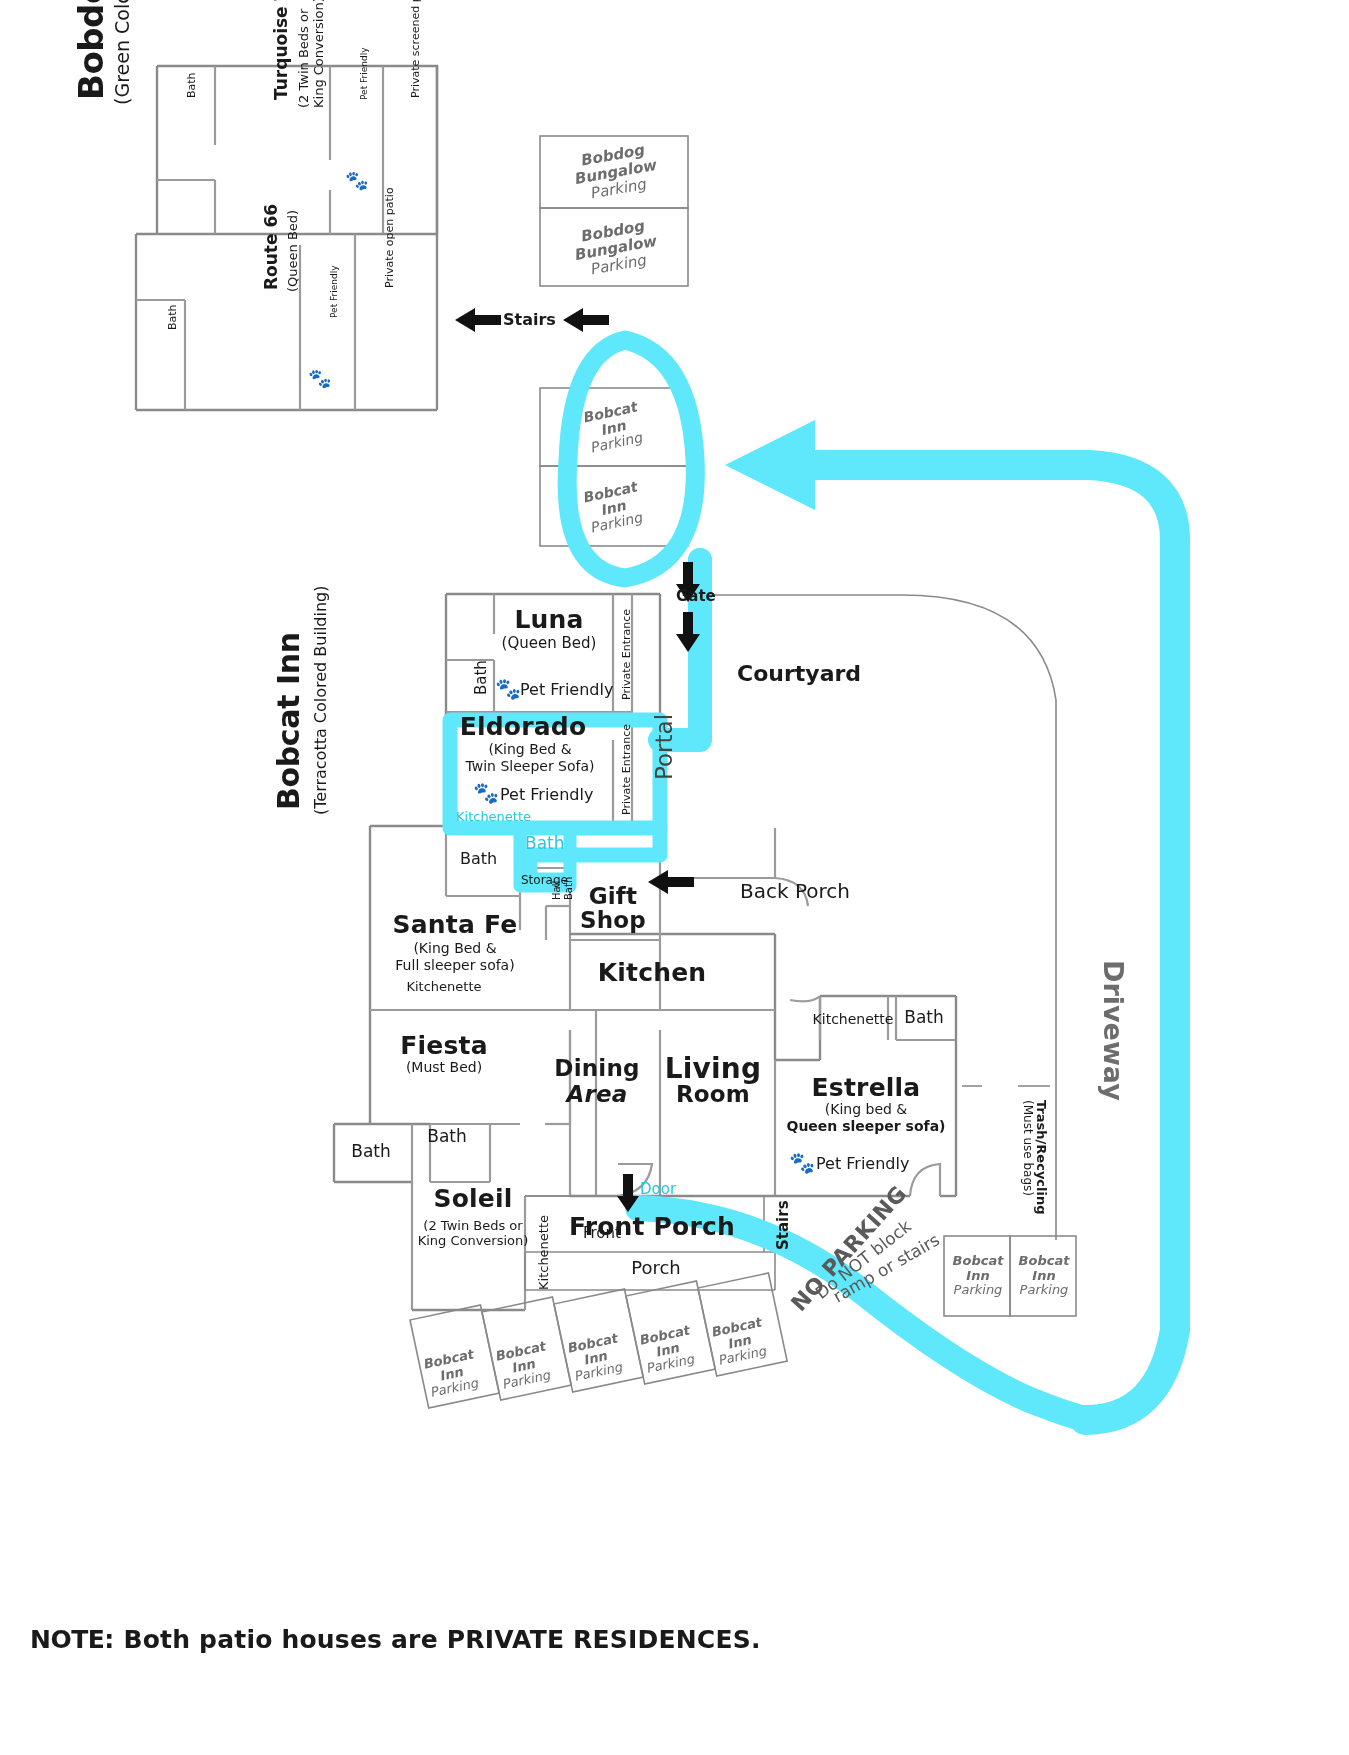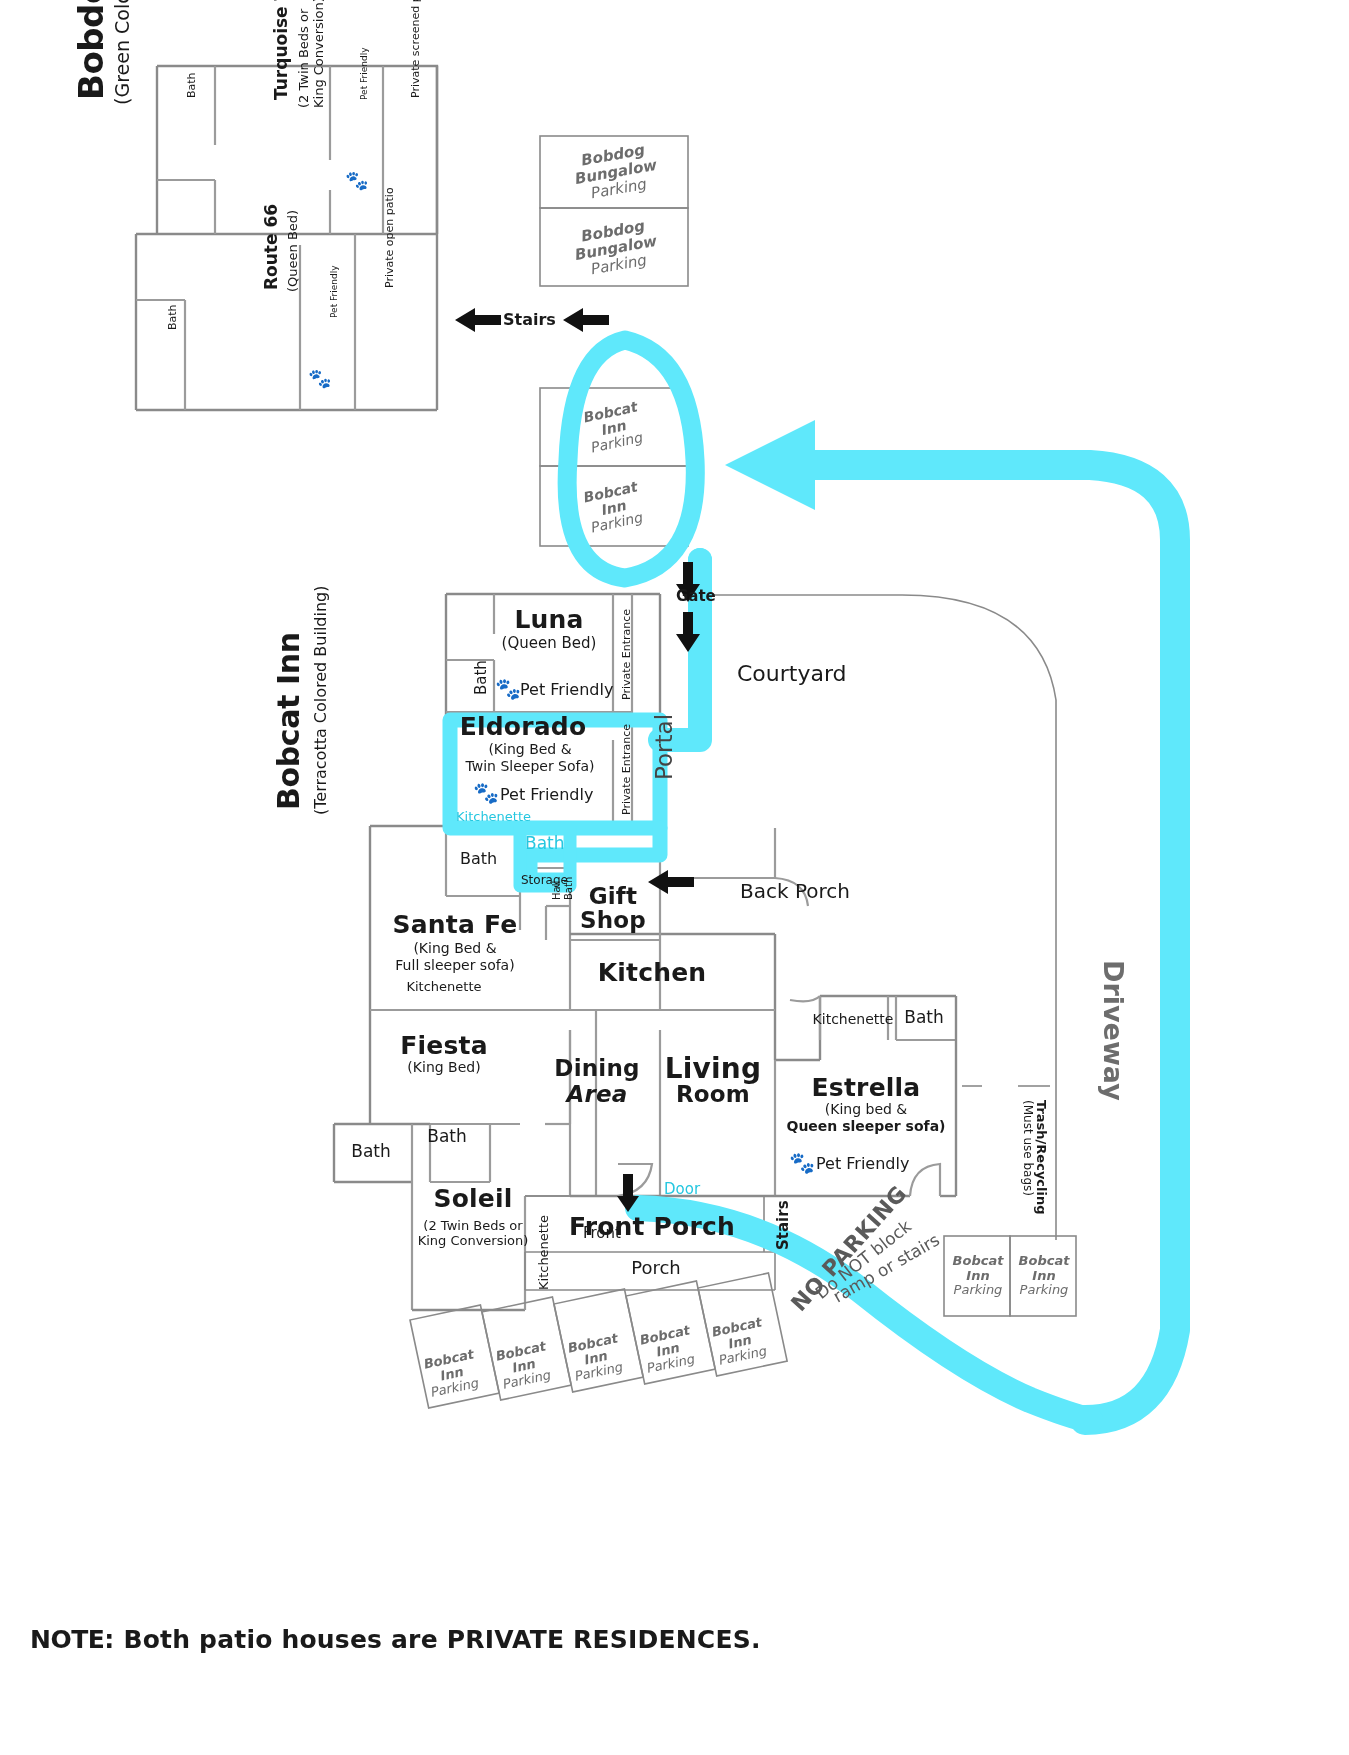--- a/index.html
+++ b/index.html
@@ -269,21 +269,21 @@
 
   <div class="lbl ctr room-name" style="left:549px;top:620px;font-size:25px;">Luna</div>
   <div class="lbl ctr sub" style="left:549px;top:643px;font-size:15px;">(Queen Bed)</div>
   <div class="lbl" style="left:495px;top:678px;font-size:21px;">🐾</div>
   <div class="lbl" style="left:520px;top:681px;font-size:16px;">Pet Friendly</div>
   <div class="lbl" style="left:473px;top:695px;transform:rotate(-90deg);transform-origin:left top;font-size:15px;">Bath</div>
   <div class="lbl" style="left:621px;top:700px;transform:rotate(-90deg);transform-origin:left top;font-size:11px;">Private Entrance</div>
 
   <div class="lbl" style="left:652px;top:780px;transform:rotate(-90deg);transform-origin:left top;font-size:23px;color:#444;">Portal</div>
 
-  <div class="lbl" style="left:737px;top:662px;font-size:22px;">Courtyard</div>
+  <div class="lbl" style="left:737px;top:662px;font-size:22px;font-weight:bold;">Courtyard</div>
 
   <div class="lbl ctr room-name" style="left:523px;top:727px;font-size:25px;">Eldorado</div>
   <div class="lbl ctr sub" style="left:530px;top:750px;font-size:14px;">(King Bed &amp;</div>
   <div class="lbl ctr sub" style="left:530px;top:767px;font-size:14px;">Twin Sleeper Sofa)</div>
   <div class="lbl" style="left:473px;top:782px;font-size:21px;">🐾</div>
   <div class="lbl" style="left:500px;top:786px;font-size:16px;">Pet Friendly</div>
   <div class="lbl cyan" style="left:456px;top:810px;font-size:13px;">Kitchenette</div>
   <div class="lbl cyan" style="left:525px;top:834px;font-size:17px;">Bath</div>
   <div class="lbl" style="left:621px;top:815px;transform:rotate(-90deg);transform-origin:left top;font-size:11px;">Private Entrance</div>
 
@@ -301,21 +301,21 @@
   <div class="lbl ctr sub" style="left:455px;top:949px;font-size:14px;">(King Bed &amp;</div>
   <div class="lbl ctr sub" style="left:455px;top:966px;font-size:14px;">Full sleeper sofa)</div>
   <div class="lbl ctr" style="left:444px;top:987px;font-size:13px;">Kitchenette</div>
 
   <div class="lbl ctr room-name" style="left:652px;top:973px;font-size:25px;">Kitchen</div>
 
   <div class="lbl ctr" style="left:853px;top:1020px;font-size:14px;">Kitchenette</div>
   <div class="lbl ctr" style="left:924px;top:1018px;font-size:17px;">Bath</div>
 
   <div class="lbl ctr room-name" style="left:444px;top:1046px;font-size:25px;">Fiesta</div>
-  <div class="lbl ctr sub" style="left:444px;top:1068px;font-size:14px;">(King Bed)</div>
+  <div class="lbl ctr sub" style="left:444px;top:1068px;font-size:14px;">(Must Bed)</div>
 
   <div class="lbl ctr room-name" style="left:597px;top:1069px;font-size:23px;">Dining</div>
   <div class="lbl ctr room-name" style="left:597px;top:1095px;font-size:23px;font-style:italic;">Area</div>
   <div class="lbl ctr room-name" style="left:713px;top:1069px;font-size:28px;">Living</div>
   <div class="lbl ctr room-name" style="left:713px;top:1095px;font-size:23px;">Room</div>
 
   <div class="lbl ctr room-name" style="left:866px;top:1088px;font-size:25px;">Estrella</div>
   <div class="lbl ctr sub" style="left:866px;top:1110px;font-size:14px;">(King bed &amp;</div>
   <div class="lbl ctr sub" style="left:866px;top:1127px;font-size:14px;font-weight:bold;">Queen sleeper sofa)</div>
   <div class="lbl" style="left:789px;top:1152px;font-size:21px;">🐾</div>
@@ -330,21 +330,21 @@
 
   <div class="lbl ctr" style="left:371px;top:1152px;font-size:17px;">Bath</div>
   <div class="lbl ctr" style="left:447px;top:1137px;font-size:17px;">Bath</div>
 
   <div class="lbl ctr room-name" style="left:473px;top:1199px;font-size:25px;">Soleil</div>
   <div class="lbl ctr sub" style="left:473px;top:1226px;font-size:13px;">(2 Twin Beds or</div>
   <div class="lbl ctr sub" style="left:473px;top:1241px;font-size:13px;">King Conversion)</div>
   <div class="lbl" style="left:537px;top:1290px;transform:rotate(-90deg);transform-origin:left top;font-size:13px;">Kitchenette</div>
 
   <div class="lbl" style="left:583px;top:1181px;font-size:15px;margin-top:44px;">Front</div>
-  <div class="lbl cyan" style="left:664px;top:1181px;font-size:15px;text-align:center;">Door</div>
+  <div class="lbl cyan" style="left:640px;top:1181px;font-size:15px;text-align:center;">Door</div>
 
   <div class="lbl ctr room-name" style="left:652px;top:1227px;font-size:25px;">Front Porch</div>
   <div class="lbl ctr" style="left:656px;top:1268px;font-size:18px;">Porch</div>
 
   <div class="lbl" style="left:775px;top:1250px;transform:rotate(-90deg);transform-origin:left top;font-size:15px;font-weight:700;">Stairs</div>
 
   <div class="lbl" style="left:787px;top:1300px;transform:rotate(-48deg);transform-origin:left top;font-size:22px;font-weight:900;color:#5a5a5a;letter-spacing:.5px;">NO PARKING</div>
   <div class="lbl" style="left:812px;top:1288px;transform:rotate(-38deg);transform-origin:left top;font-size:17px;color:#5a5a5a;">Do NOT block</div>
   <div class="lbl" style="left:830px;top:1290px;transform:rotate(-30deg);transform-origin:left top;font-size:17px;color:#5a5a5a;">ramp or stairs</div>
 

